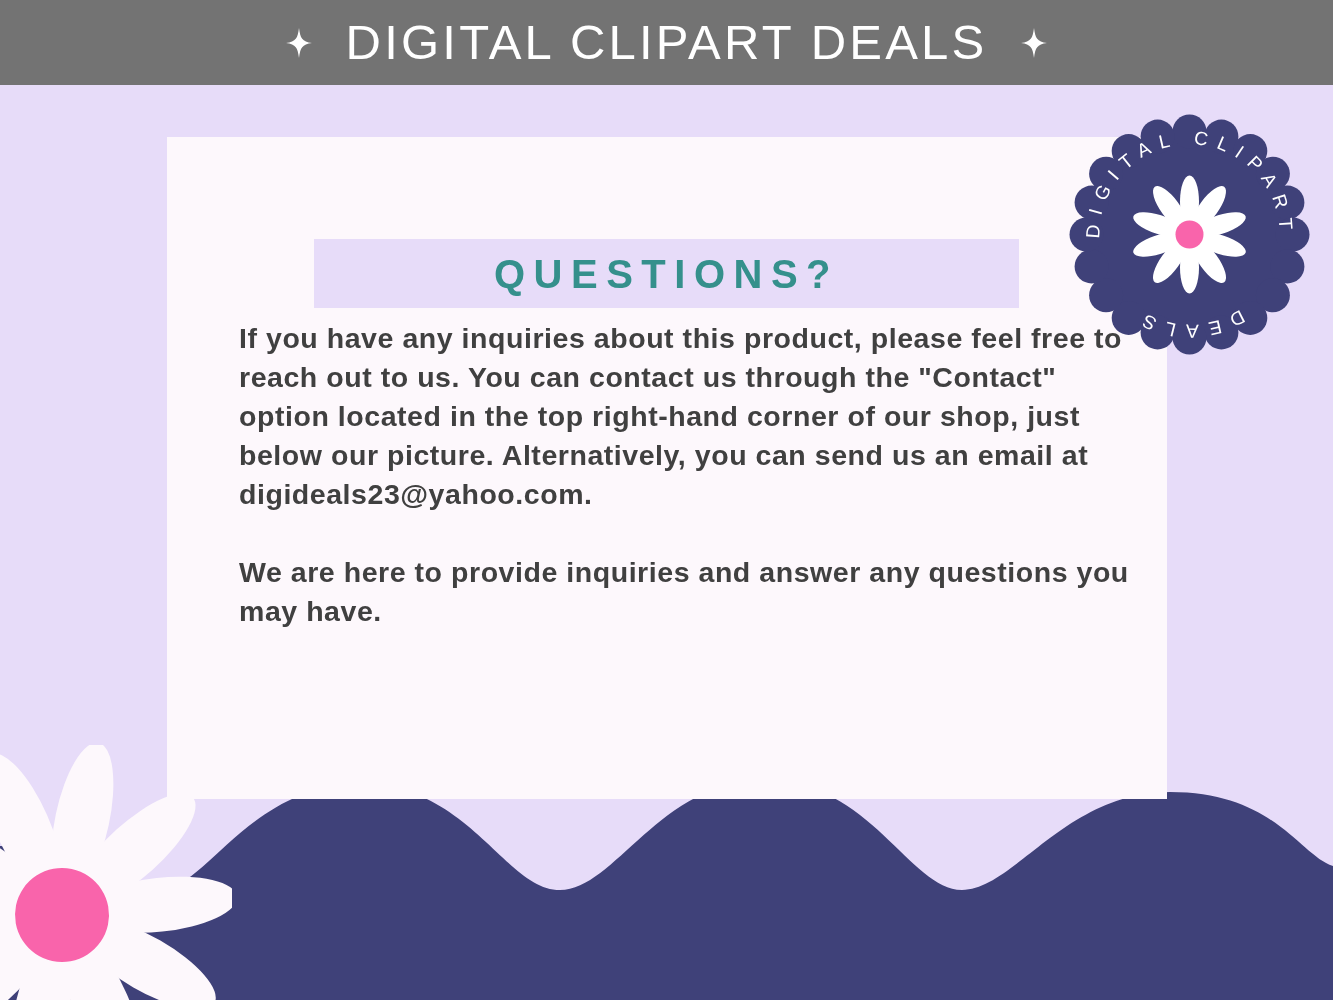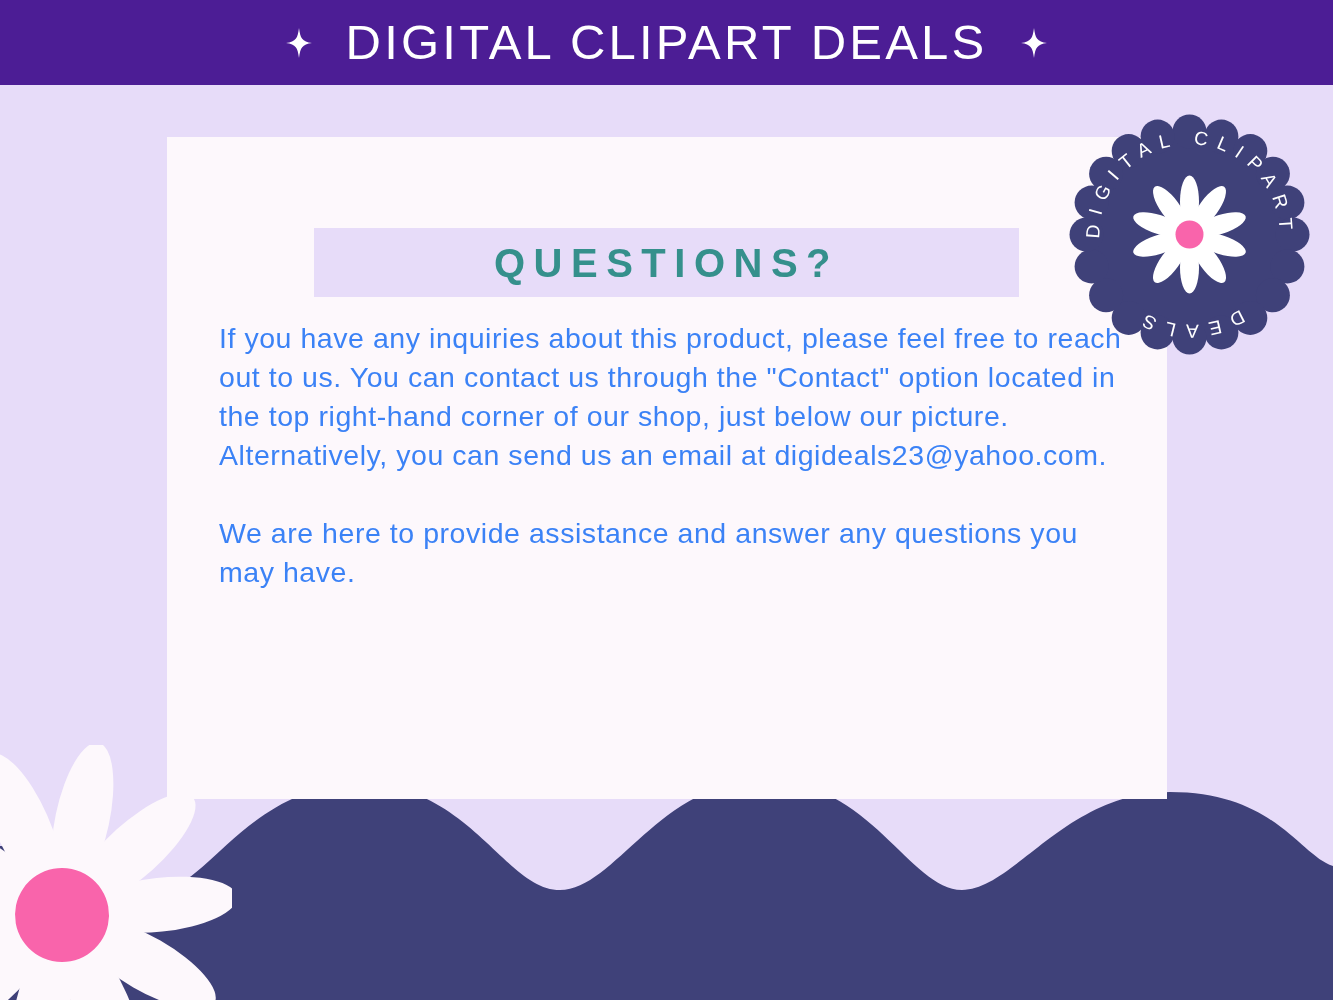--- a/index.html
+++ b/index.html
@@ -7,21 +7,21 @@
   body {
     font-family:"Liberation Sans", sans-serif;
     background:#e7dcf9;
     overflow:hidden;
     position:relative;
   }
 
   
   .header-band{
     position:absolute; left:0; top:0; width:1333px; height:85px;
-    background:#4c1d95;
+    background:#737373;
     display:flex; align-items:center; justify-content:center; gap:34px;
   }
   .header-title{
     color:#ffffff;
     font-size:49px;
     font-weight:400;
     letter-spacing:3.2px;
     line-height:1;
     white-space:nowrap;
     font-family:"Liberation Sans", sans-serif;
@@ -37,43 +37,43 @@
 
   
   .card{
     position:absolute;
     left:167px; top:137px; width:1000px; height:662px;
     background:#fdf8fc;
   }
 
   
   .title-band{
-    position:absolute; left:147px; top:91px;
+    position:absolute; left:147px; top:102px;
     width:705px; height:69px;
     background:#e7dcf9;
     display:flex; align-items:center; justify-content:center;
   }
   .title-text{
     color:#35908c;
     font-size:40px;
     font-weight:bold;
     letter-spacing:8.5px;
     line-height:1;
     white-space:nowrap;
   }
 
   
   .body-copy{
     position:absolute;
-    left:52px; top:182px; width:912px;
-    color:#3b82f6;
+    left:72px; top:182px; width:912px;
+    color:#404040;
     font-size:28.5px;
     line-height:39px;
     letter-spacing:0.55px;
-    font-weight:400;
+    font-weight:700;
   }
   .body-copy p{ margin:0; }
   .body-copy p + p{ margin-top:39px; }
 
   
   .badge{
     position:absolute;
     left:1073px; top:118px;
     width:233px; height:233px;
   }
@@ -120,21 +120,21 @@
 </div>
 
 <div class="card">
 
   <div class="title-band">
     <span class="title-text">QUESTIONS?</span>
   </div>
 
   <div class="body-copy">
     <p>If you have any inquiries about this product, please feel free to reach out to us. You can contact us through the "Contact" option located in the top right-hand corner of our shop, just below our picture. Alternatively, you can send us an email at digideals23@yahoo.com.</p>
-    <p>We are here to provide assistance and answer any questions you may have.</p>
+    <p>We are here to provide inquiries and answer any questions you may have.</p>
   </div>
 
 </div>
 
 <div class="badge">
   <svg viewBox="0 0 233 233" xmlns="http://www.w3.org/2000/svg">
     <defs>
       <path id="badgeArcTop" d="M 26.5 116.5 a 90 90 0 0 1 180 0" fill="none"></path>
       <path id="badgeArcBottom" d="M 206.5 116.5 a 90 90 0 0 1 -180 0" fill="none"></path>
     </defs>

